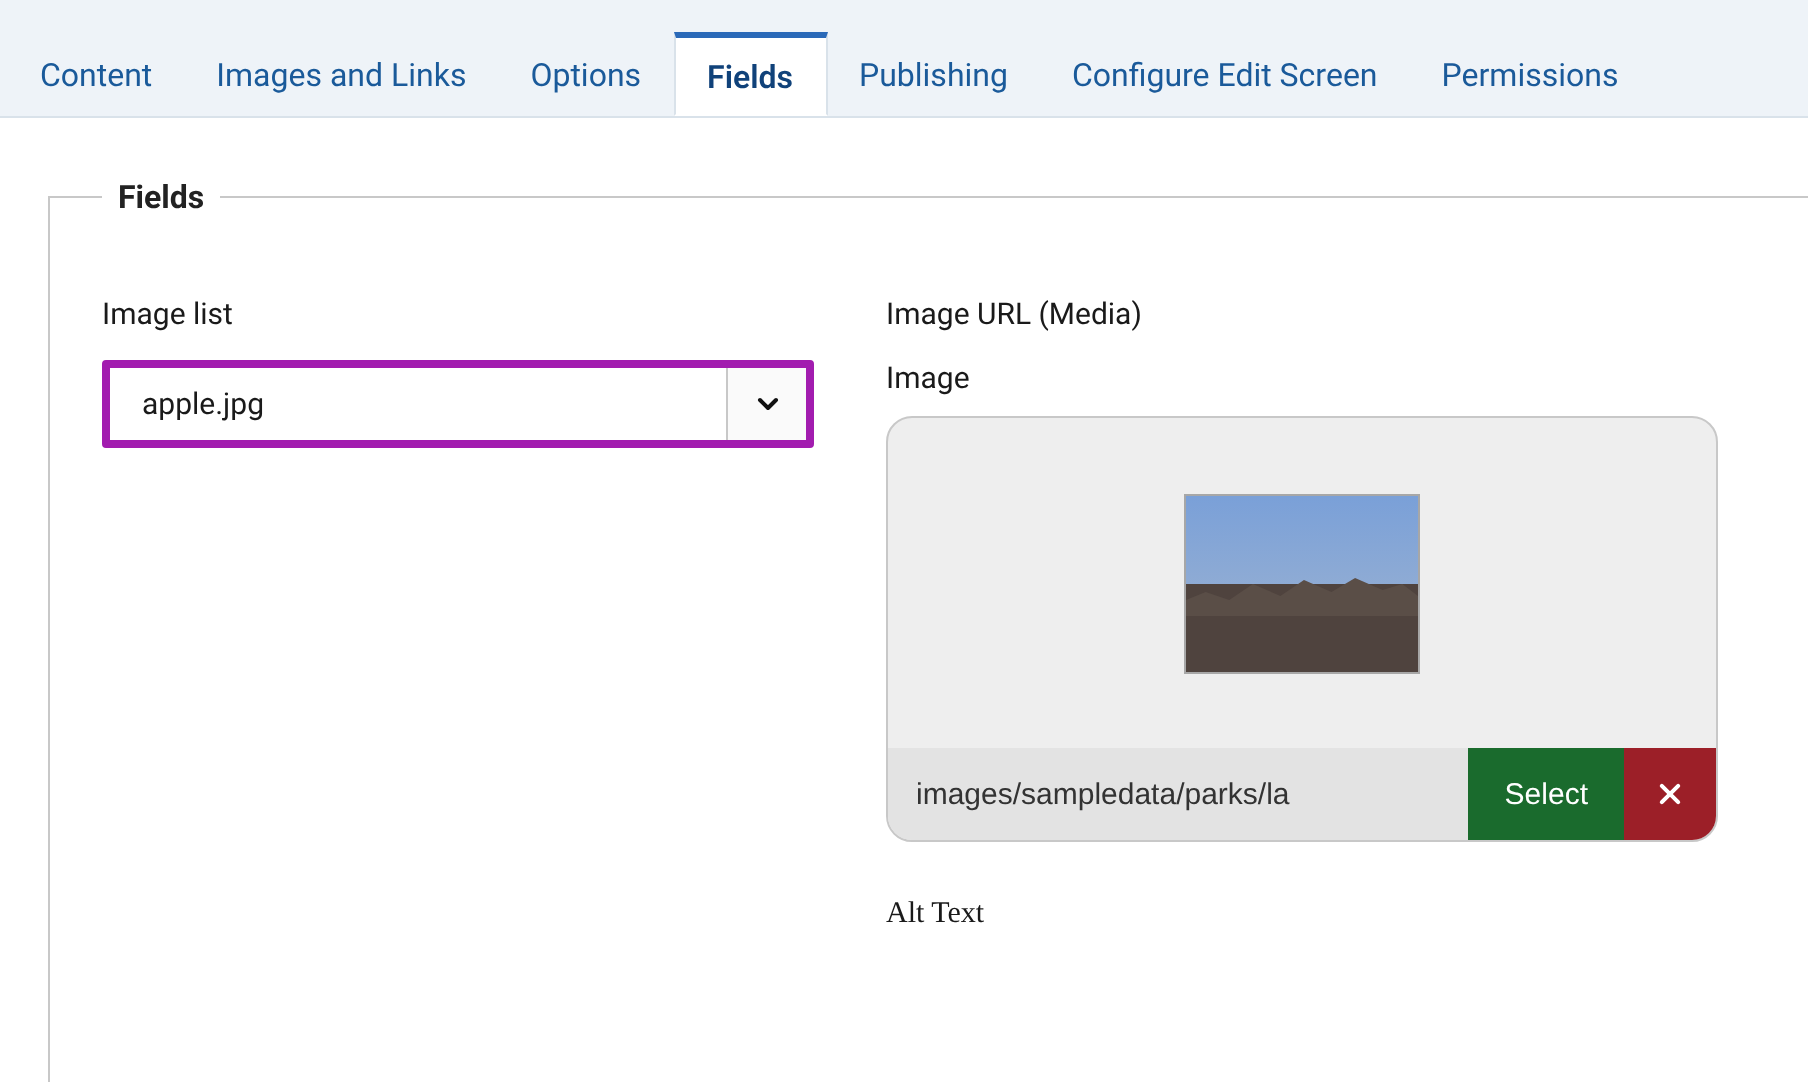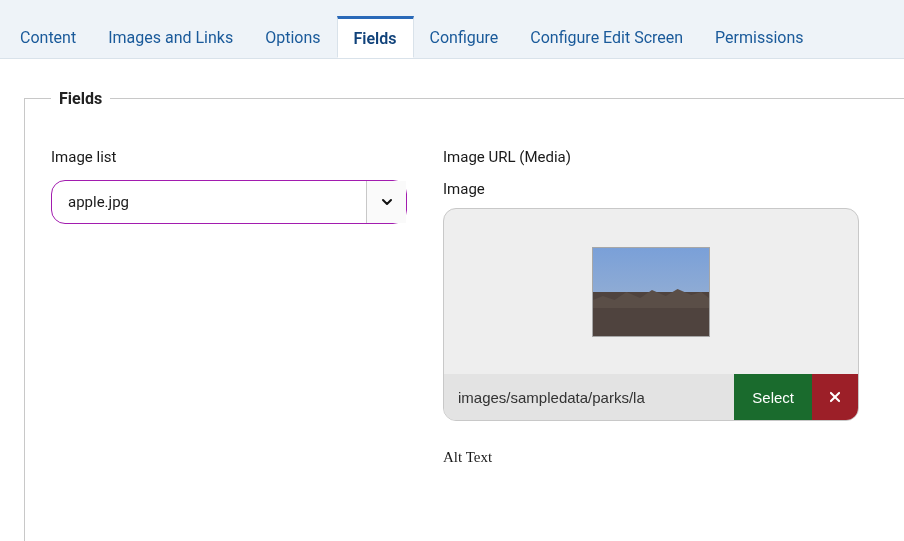--- a/index.html
+++ b/index.html
@@ -75,22 +75,22 @@
   .label2 {
     font-size: 15px;
     color: #1a1a1a;
     margin-bottom: 10px;
     display: block;
   }
 
   .select {
     display: flex;
     align-items: stretch;
-    border: 1px solid #a21caf;
-    border-radius: 14px;
+    border: 4px solid #a21caf;
+    border-radius: 2px;
     height: 44px;
     width: 100%;
     background: #fff;
   }
   .select-value {
     flex: 1;
     display: flex;
     align-items: center;
     padding: 0 16px;
     font-size: 15px;
@@ -188,21 +188,21 @@
   .mt-md { margin-top: 28px; font-family: Liberation Serif, serif; }
 </style>
 </head>
 <body>
 
 <div class="tabbar">
   <div class="tab">Content</div>
   <div class="tab">Images and Links</div>
   <div class="tab">Options</div>
   <div class="tab active">Fields</div>
-  <div class="tab">Configure</div>
+  <div class="tab">Publishing</div>
   <div class="tab">Configure Edit Screen</div>
   <div class="tab">Permissions</div>
 </div>
 
 <div class="panel-wrap">
   <fieldset class="fields">
     <legend>Fields</legend>
     <div class="cols">
       <div class="col-left">
         <span class="label">Image list</span>

